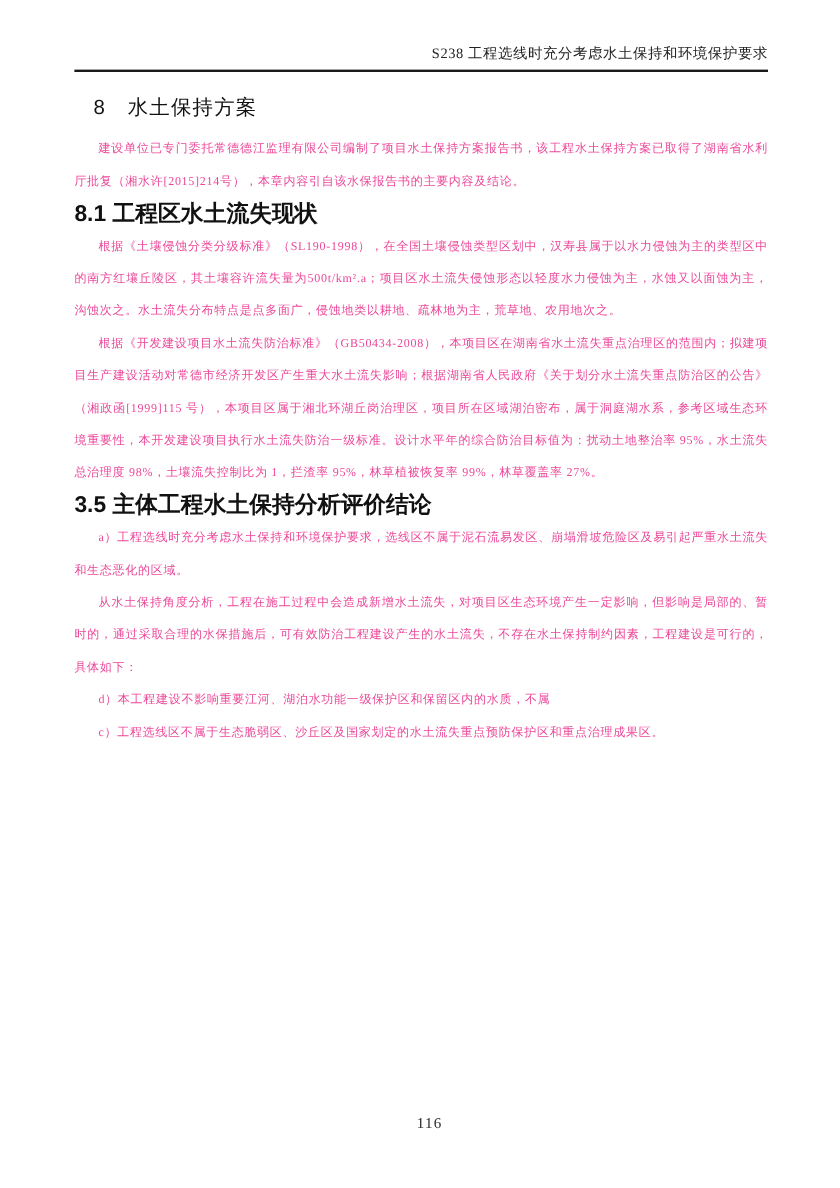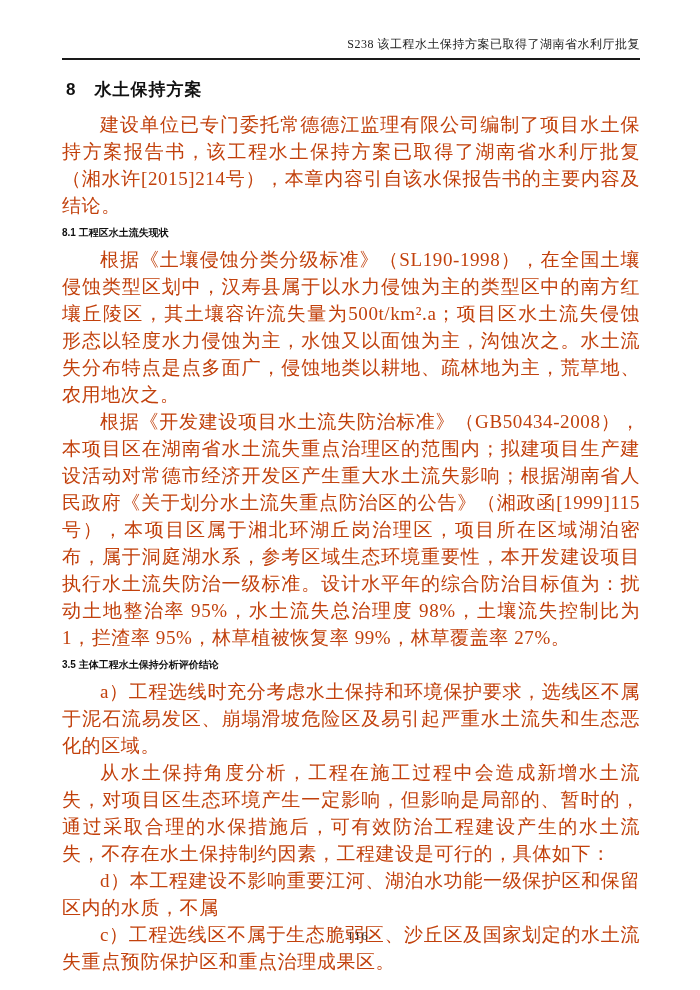--- a/index.html
+++ b/index.html
@@ -21,60 +21,60 @@
     font-size: 12px;
     letter-spacing: 0.5px;
     color: #222;
     padding-bottom: 5px;
     border-bottom: 2px solid #1a1a1a;
   }
   .content { margin-top: 18px; }
   .h1 {
     font-family: "Liberation Sans", "DejaVu Sans", sans-serif;
     font-size: 17px;
-    font-weight: bold;
+    font-weight: normal;
     color: #111;
-    margin: 6px 0 10px 4px;
+    margin: 6px 0 10px 16px;
     letter-spacing: 1px;
     white-space: pre-wrap;
   }
   .h2 {
     font-family: "Liberation Sans", "DejaVu Sans", sans-serif;
-    font-size: 10px;
+    font-size: 19px;
     font-weight: bold;
     color: #111;
     line-height: 27px;
     white-space: pre-wrap;
   }
   .para {
-    font-size: 19px;
+    font-size: 10px;
     line-height: 27px;
     text-align: justify;
     text-indent: 2em;
     letter-spacing: 0.6px;
-    color: #c2410c;
+    color: #ec4899;
   }
   .footer {
     position: absolute;
     bottom: 46px;
     left: 0;
     width: 100%;
     text-align: center;
     font-size: 12.5px;
     color: #2a2a2a;
     letter-spacing: 1px;
     padding-left: 16px;
   }
 </style>
 </head>
 <body>
 
 <div class="page">
 
-  <div class="running-header">S238 该工程水土保持方案已取得了湖南省水利厅批复</div>
+  <div class="running-header">S238 工程选线时充分考虑水土保持和环境保护要求</div>
 
   <div class="content">
     <div class="h1">8　水土保持方案</div>
     <div class="para">建设单位已专门委托常德德江监理有限公司编制了项目水土保持方案报告书，该工程水土保持方案已取得了湖南省水利厅批复（湘水许[2015]214号），本章内容引自该水保报告书的主要内容及结论。</div>
     <div class="h2">8.1 工程区水土流失现状</div>
     <div class="para">根据《土壤侵蚀分类分级标准》（SL190-1998），在全国土壤侵蚀类型区划中，汉寿县属于以水力侵蚀为主的类型区中的南方红壤丘陵区，其土壤容许流失量为500t/km².a；项目区水土流失侵蚀形态以轻度水力侵蚀为主，水蚀又以面蚀为主，沟蚀次之。水土流失分布特点是点多面广，侵蚀地类以耕地、疏林地为主，荒草地、农用地次之。</div>
     <div class="para">根据《开发建设项目水土流失防治标准》（GB50434-2008），本项目区在湖南省水土流失重点治理区的范围内；拟建项目生产建设活动对常德市经济开发区产生重大水土流失影响；根据湖南省人民政府《关于划分水土流失重点防治区的公告》（湘政函[1999]115 号），本项目区属于湘北环湖丘岗治理区，项目所在区域湖泊密布，属于洞庭湖水系，参考区域生态环境重要性，本开发建设项目执行水土流失防治一级标准。设计水平年的综合防治目标值为：扰动土地整治率 95%，水土流失总治理度 98%，土壤流失控制比为 1，拦渣率 95%，林草植被恢复率 99%，林草覆盖率 27%。</div>
     <div class="h2">3.5 主体工程水土保持分析评价结论</div>
     <div class="para">a）工程选线时充分考虑水土保持和环境保护要求，选线区不属于泥石流易发区、崩塌滑坡危险区及易引起严重水土流失和生态恶化的区域。</div>
     <div class="para">从水土保持角度分析，工程在施工过程中会造成新增水土流失，对项目区生态环境产生一定影响，但影响是局部的、暂时的，通过采取合理的水保措施后，可有效防治工程建设产生的水土流失，不存在水土保持制约因素，工程建设是可行的，具体如下：</div>

